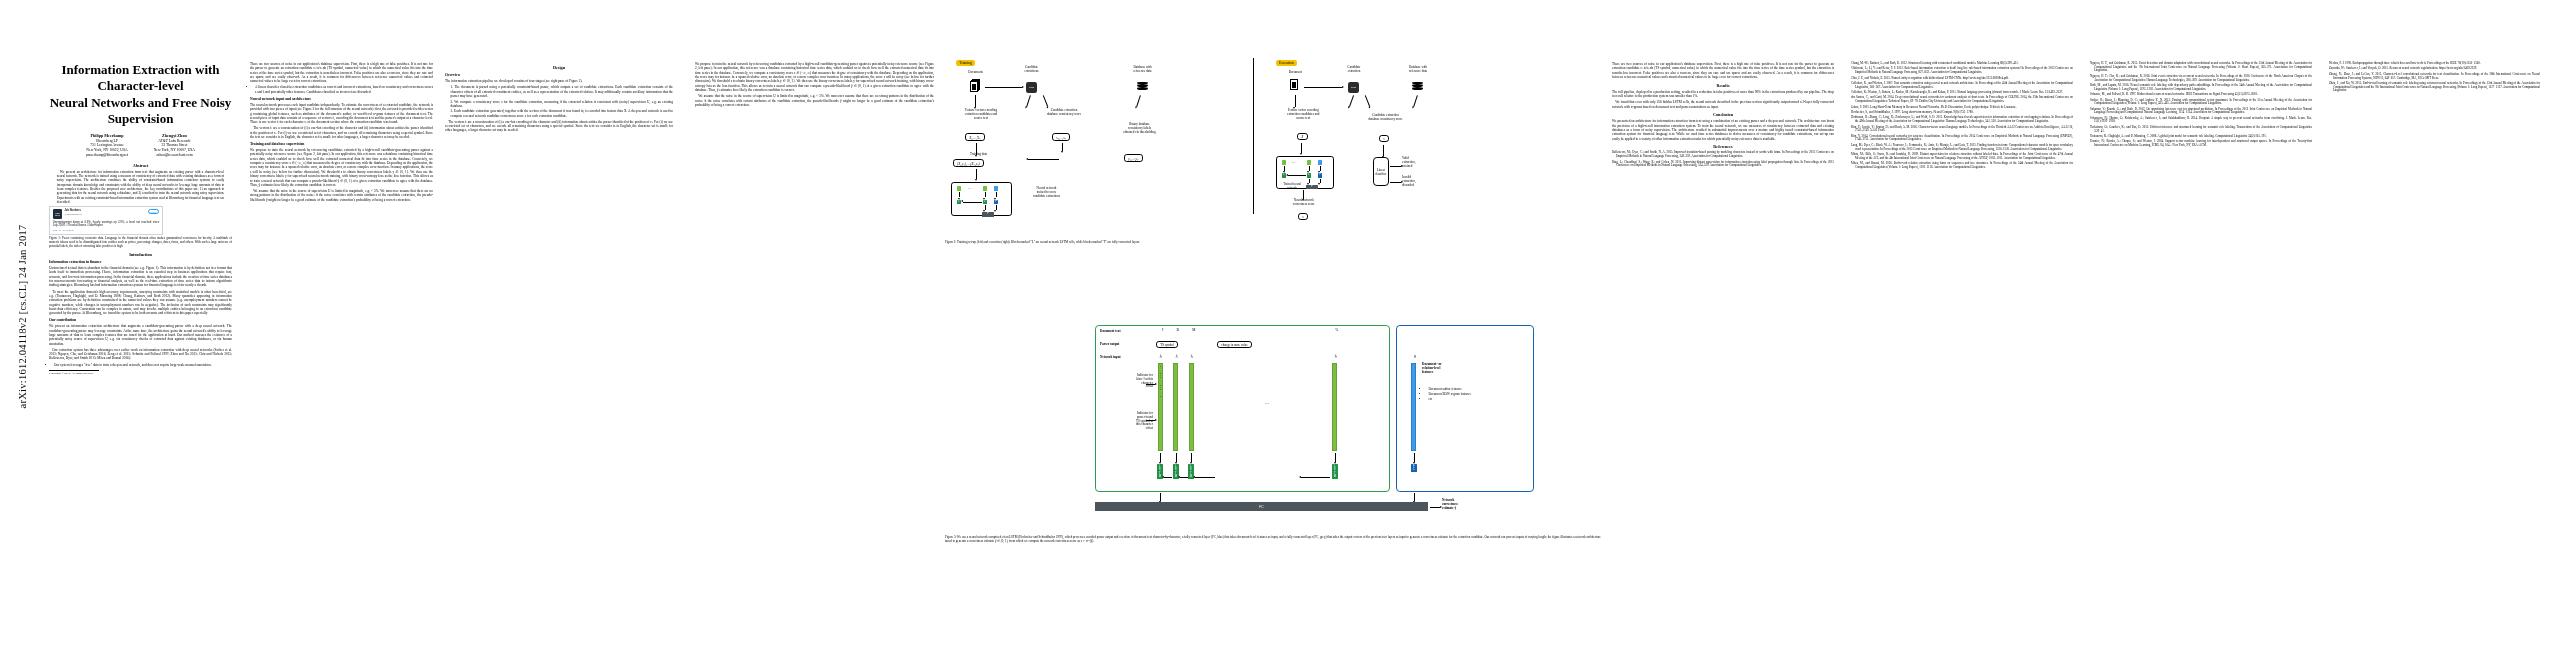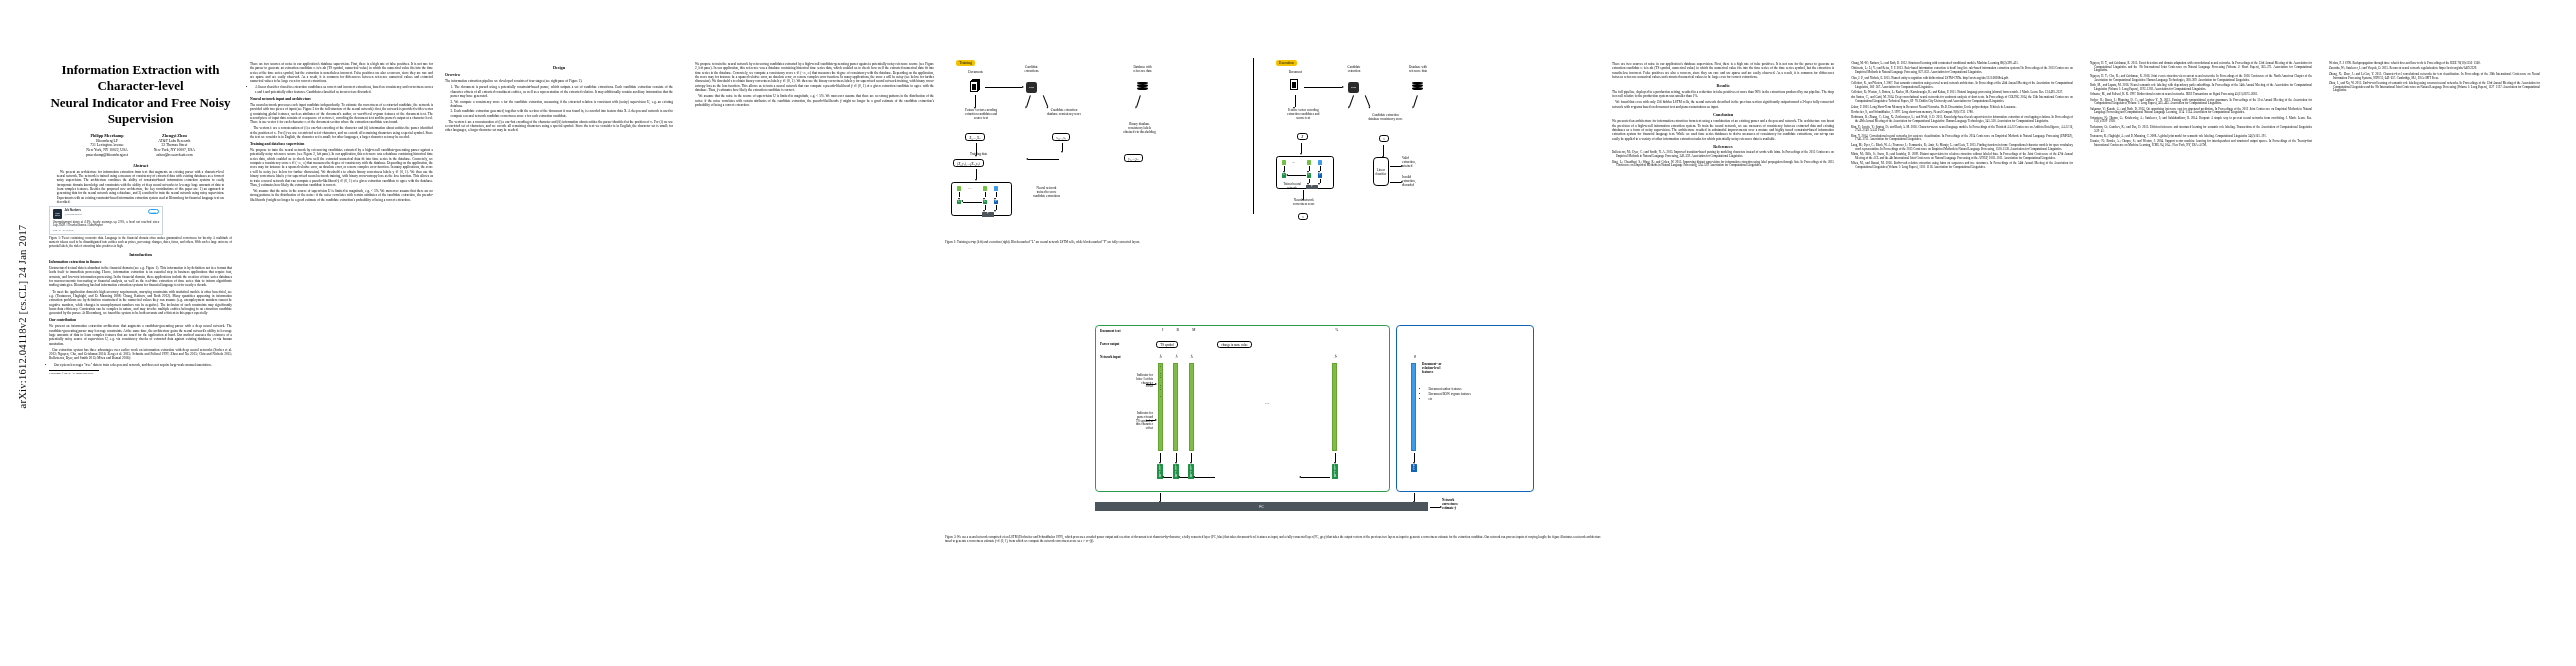--- a/index.html
+++ b/index.html
@@ -163,21 +163,21 @@
 <body>
 
 <div id="arxiv-stamp">arXiv:1612.04118v2  [cs.CL]  24 Jan 2017</div>
 
 <div id="page">
 
 <div class="col textcol" id="col1" style="padding-top:62px;">
 
   <h1 id="paper-title">
     <span>Information Extraction with Character-level</span><br>
-    <span>Neural Indicator and Free Noisy Supervision</span>
+    <span>Neural Networks and Free Noisy Supervision</span>
   </h1>
 
   <div class="authors">
     <div class="author">
       <span class="aname">Philipp Meerkamp</span>
       <span class="aline">Bloomberg LP</span>
       <span class="aline">731 Lexington Avenue</span>
       <span class="aline">New York, NY 10022, USA</span>
       <span class="aline">pmeerkamp@bloomberg.net</span>
     </div>

